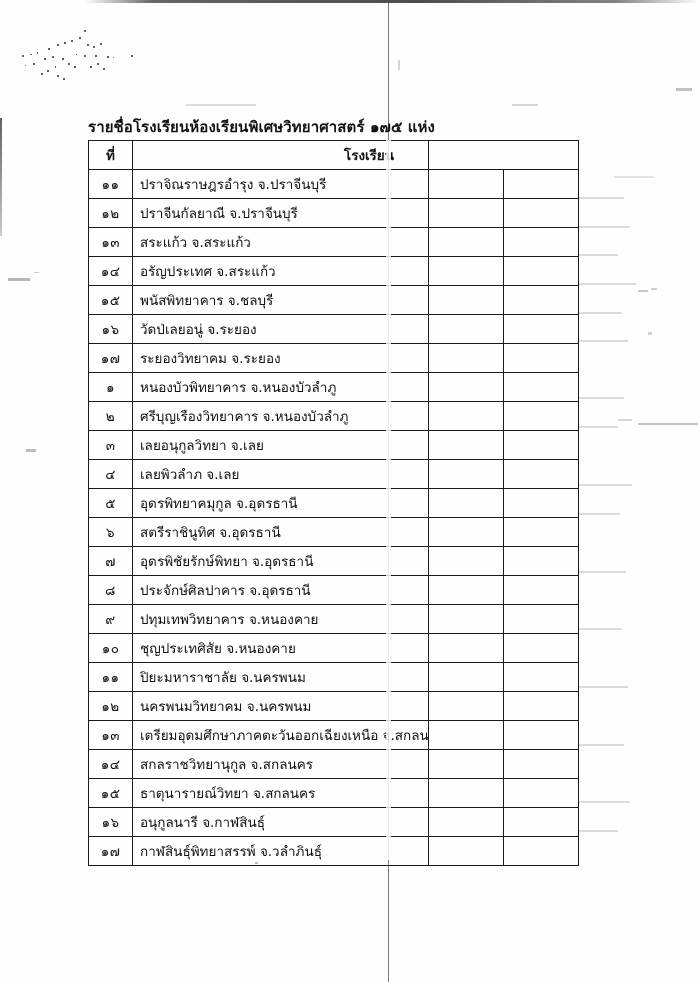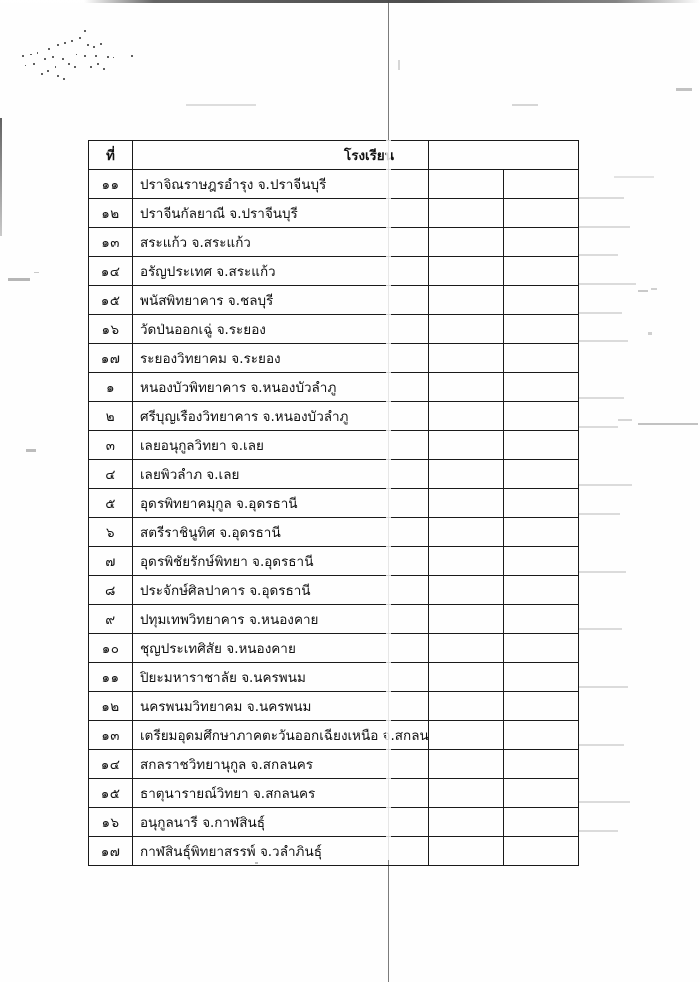--- a/index.html
+++ b/index.html
@@ -231,20 +231,21 @@
       <div class="ghost" style="left: 578px; top: 484px; width: 54px;"></div>
       <div class="ghost" style="left: 578px; top: 513px; width: 42px;"></div>
       <div class="ghost" style="left: 578px; top: 571px; width: 48px;"></div>
       <div class="ghost" style="left: 578px; top: 628px; width: 44px;"></div>
       <div class="ghost" style="left: 578px; top: 686px; width: 50px;"></div>
       <div class="ghost" style="left: 578px; top: 744px; width: 46px;"></div>
       <div class="ghost" style="left: 578px; top: 801px; width: 52px;"></div>
       <div class="ghost" style="left: 578px; top: 830px; width: 40px;"></div>
     </div>
 
+  <div id="doc-title">รายชื่อโรงเรียนห้องเรียนพิเศษวิทยาศาสตร์ ๑๗๕ แห่ง</div>
 
   <table id="sheet">
     <colgroup>
       <col class="c-no">
       <col class="c-school">
       <col class="c-x1">
       <col class="c-x2">
     </colgroup>
     <thead>
       <tr>
@@ -279,21 +280,21 @@
           <td class="cell-blank"></td>
         </tr>
         <tr>
           <td class="cell-no">๑๕</td>
           <td class="cell-school">พนัสพิทยาคาร จ.ชลบุรี</td>
           <td class="cell-blank"></td>
           <td class="cell-blank"></td>
         </tr>
         <tr>
           <td class="cell-no">๑๖</td>
-          <td class="cell-school">วัดป่นออกเฉู่ จ.ระยอง</td>
+          <td class="cell-school">วัดป่เลยอนู่ จ.ระยอง</td>
           <td class="cell-blank"></td>
           <td class="cell-blank"></td>
         </tr>
         <tr>
           <td class="cell-no">๑๗</td>
           <td class="cell-school">ระยองวิทยาคม จ.ระยอง</td>
           <td class="cell-blank"></td>
           <td class="cell-blank"></td>
         </tr>
         <tr>

